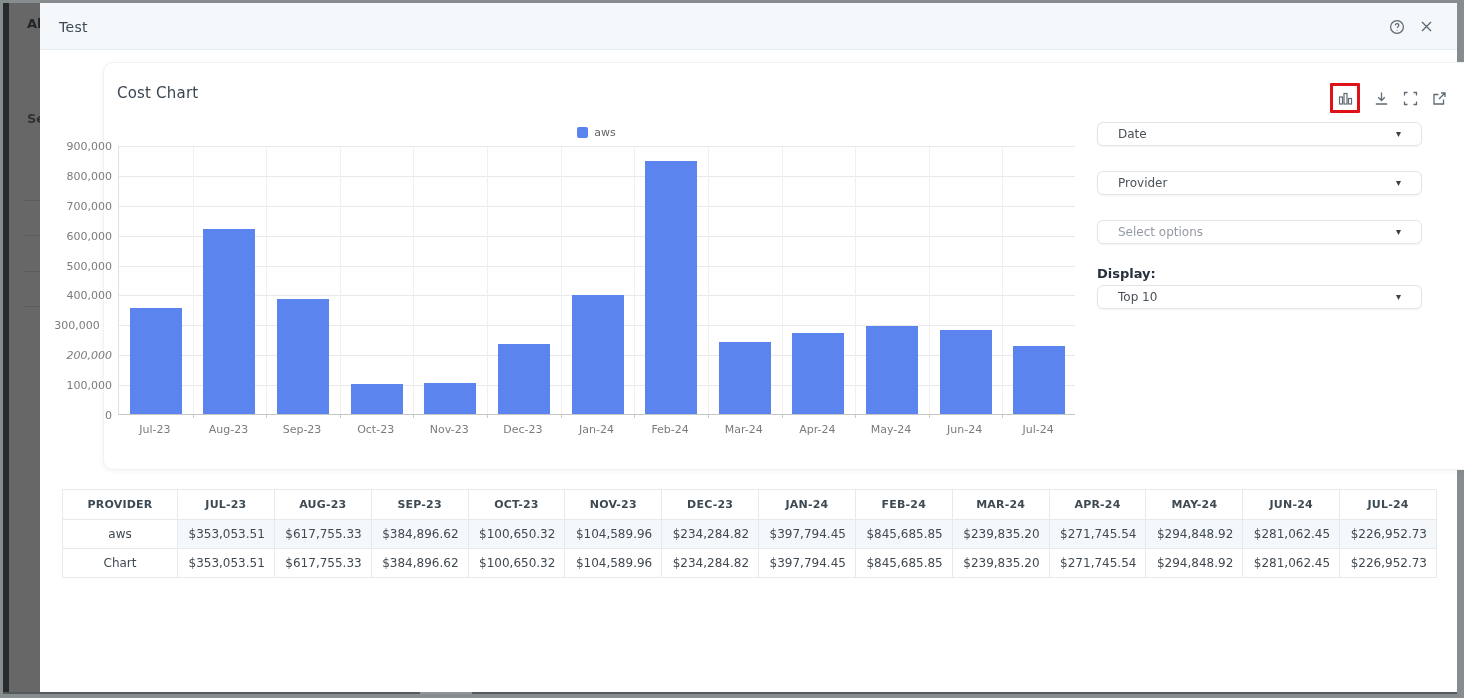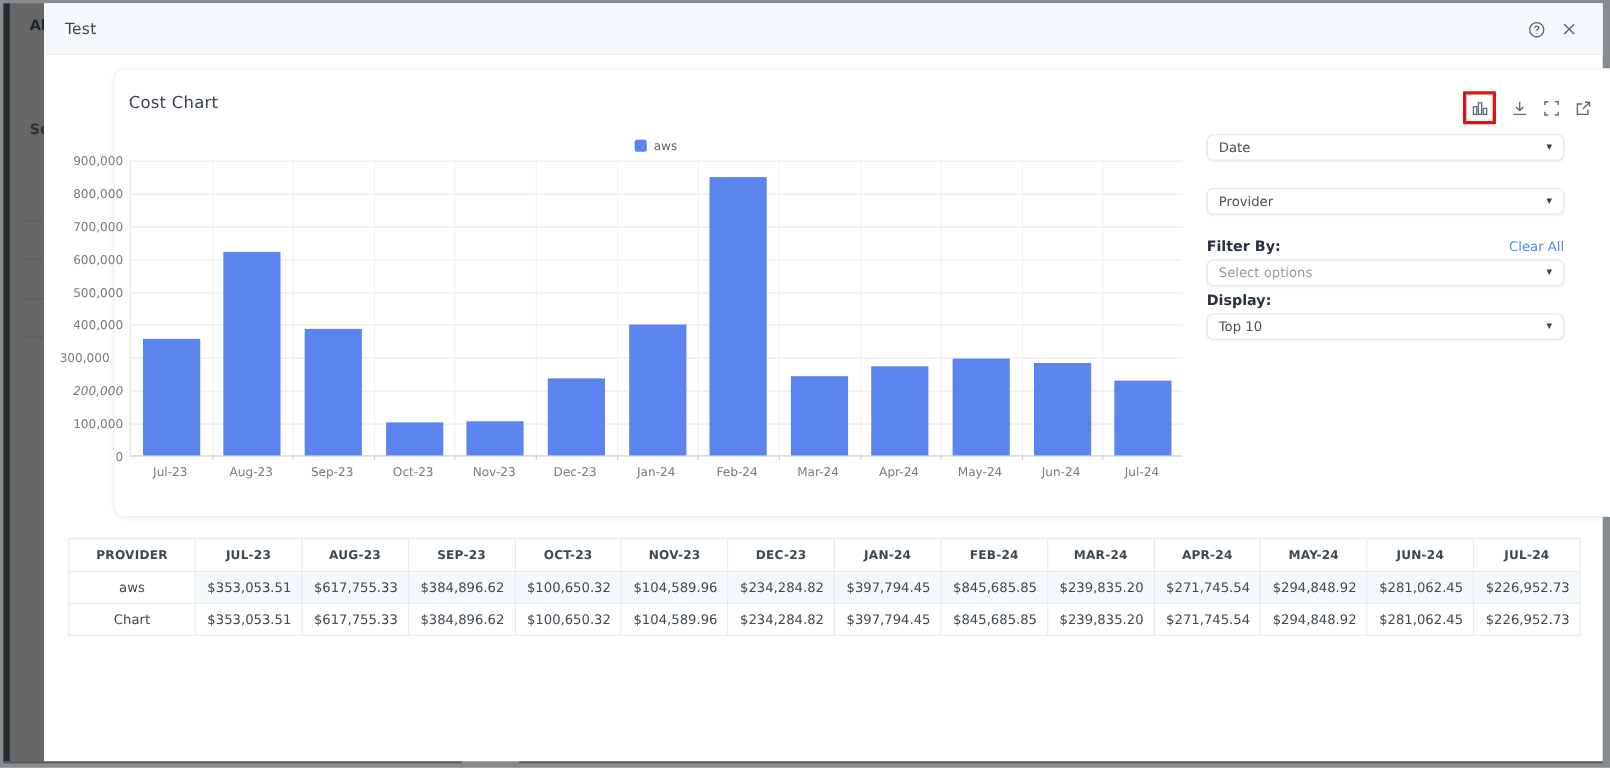--- a/index.html
+++ b/index.html
@@ -43,21 +43,21 @@
   .bar { position:absolute; bottom:0; }
   .ylabel { position:absolute; width:70px; text-align:right; font-size:11px; color:#7b7b7b; }
   .xlabel { position:absolute; top:423px; text-align:center; font-size:11px; color:#7b7b7b; }
 
   
   .controls { position:absolute; left:1097px; top:118px; width:325px; }
   .ctl-group { position:absolute; left:0; width:100%; }
   .ctl-label-row { display:flex; justify-content:space-between; align-items:center; height:16px; }
   .ctl-label { font-size:13px; font-weight:700; color:#27303c; }
   .clear-all { font-size:12px; cursor:pointer; }
-  .dropdown { margin-top:4px; height:24px; background:#fff; border:1px solid #e3e5e8; border-radius:6px; box-shadow:0 1px 2px rgba(0,0,0,.05); display:flex; align-items:center; justify-content:space-between; padding:0 10px; cursor:pointer; }
+  .dropdown { margin-top:4px; height:24px; background:#fff; border:1px solid #e3e5e8; border-radius:6px; box-shadow:0 1px 2px rgba(0,0,0,.05); display:flex; align-items:center; justify-content:space-between; padding:0 20px; cursor:pointer; }
   .dd-value { font-size:12px; color:#4a5157; }
   .dd-placeholder { color:#949aa1; }
   .dd-caret { font-size:10px; color:#3c4043; line-height:1; }
 
   
   .cost-table { position:absolute; left:62px; top:489px; width:1375px; border-collapse:collapse; table-layout:fixed; background:#fff; }
   .cost-table th, .cost-table td { border:1px solid #e7eaec; }
   .cost-table th { height:30px; font-size:11px; font-weight:700; color:#3d4a54; text-align:center; letter-spacing:.2px; }
   .cost-table td { height:29px; font-size:12px; color:#3f4952; text-align:right; padding-right:9px; }
   .cost-table td.provider-cell { text-align:center; padding-right:0; }
@@ -219,24 +219,20 @@
         <span class="dd-caret">▾</span>
       </div>
     </div>
     <div class="ctl-group" style="top:49px">
       <div class="dropdown">
         <span class="dd-value">Provider</span>
         <span class="dd-caret">▾</span>
       </div>
     </div>
     <div class="ctl-group" style="top:98px">
-      <div class="ctl-label-row">
-        <span class="ctl-label">Filter By:</span>
-        <span class="clear-all" id="clear-all" style="color: rgb(76, 139, 245);">Clear All</span>
-      </div>
       <div class="dropdown">
         <span class="dd-value dd-placeholder">Select options</span>
         <span class="dd-caret">▾</span>
       </div>
     </div>
     <div class="ctl-group" style="top:147px">
       <div class="ctl-label-row">
           <span class="ctl-label">Display:</span>
         </div>
       <div class="dropdown">

